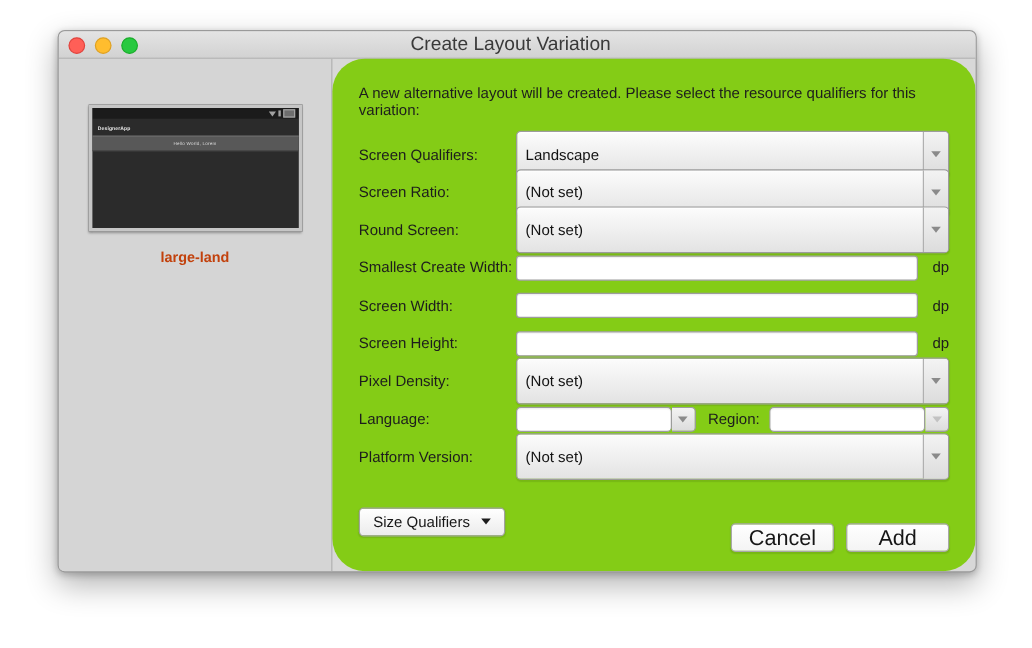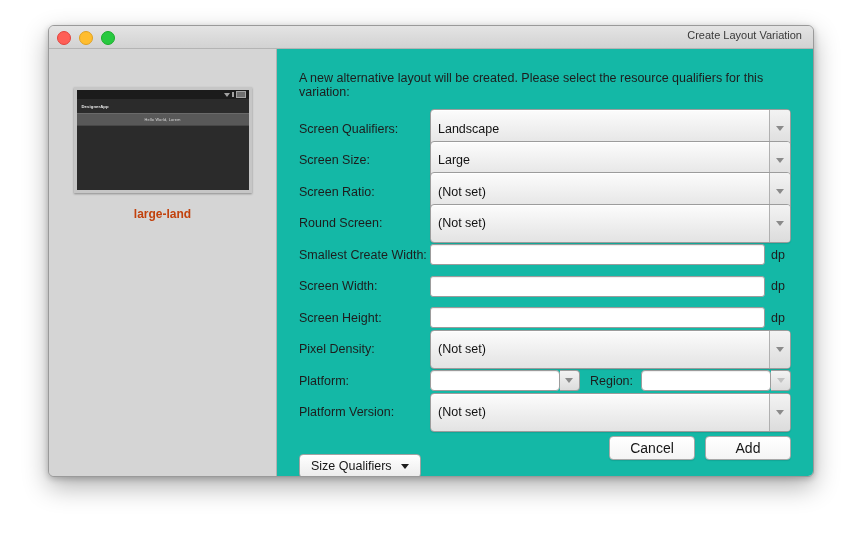--- a/index.html
+++ b/index.html
@@ -47,43 +47,44 @@
     width: 12px;
     height: 12px;
     border-radius: 50%;
   }
   .light.red    { background: #ff5f57; border: 1px solid #e0443e; }
   .light.yellow { background: #ffbd2e; border: 1px solid #dea123; }
   .light.green  { background: #28c940; border: 1px solid #1aad2b; }
   #window-title {
     position: absolute;
     left: 0; right: 11px; top: 3px;
-    text-align: right;
-    font-size: 11px;
+    text-align: center;
+    font-size: 16px;
     color: #3a3a3a;
   }
 
   
   #body-split {
     display: flex;
     height: 427px;
   }
   #left-pane {
     width: 228px;
     background: #d5d5d5;
     border-right: 1px solid #b2b2b2;
     padding-top: 38px;
     box-sizing: border-box;
   }
   #right-pane {
     flex: 1;
-    background: #14b8a6;
+    background: #84cc16;
     position: relative;
     padding: 22px 22px 16px 22px;
     box-sizing: border-box;
+    border-radius: 27px;
   }
 
   
   #preview-wrap {
     width: 178px;
     margin: 0 auto;
   }
   #device-preview {
     width: 178px;
     height: 106px;
@@ -252,21 +253,21 @@
     height: 21px;
     background: #ffffff;
     border: 1px solid #9c9c9c;
     border-radius: 3px;
     box-sizing: border-box;
     box-shadow: 0 1px 1px rgba(0,0,0,0.07) inset;
   }
   .unit {
     width: 26px;
     flex: none;
-    text-align: center;
+    text-align: right;
     font-size: 12.5px;
     color: #1d1d1d;
   }
   .inline-label {
     font-size: 12.5px;
     color: #1d1d1d;
     padding: 0 8px 0 10px;
     flex: none;
   }
 
@@ -300,21 +301,21 @@
     display: flex;
     gap: 10px;
   }
   .dlg-button {
     width: 84px;
     height: 22px;
     border: 1px solid #a8a8a8;
     border-radius: 4px;
     background: linear-gradient(to bottom, #ffffff 0%, #f4f4f4 100%);
     box-shadow: 0 1px 1px rgba(0,0,0,0.10);
-    font-size: 14px;
+    font-size: 18px;
     color: #161616;
     display: flex;
     align-items: center;
     justify-content: center;
   }
 </style>
 </head>
 <body>
 
 <div id="window">
@@ -358,29 +359,20 @@
         <div class="row-label">Screen Qualifiers:</div>
         <div class="combo">
           <div class="combo-value">Landscape</div>
           <div class="combo-arrow">
               <span class="tri-down"></span>
             </div>
         </div>
       </div>
 
       
-      <div class="form-row">
-        <div class="row-label">Screen Size:</div>
-        <div class="combo">
-          <div class="combo-value">Large</div>
-          <div class="combo-arrow">
-              <span class="tri-down"></span>
-            </div>
-        </div>
-      </div>
 
       
       <div class="form-row">
         <div class="row-label">Screen Ratio:</div>
         <div class="combo">
           <div class="combo-value">(Not set)</div>
           <div class="combo-arrow">
               <span class="tri-down"></span>
             </div>
         </div>
@@ -424,21 +416,21 @@
         <div class="combo">
           <div class="combo-value">(Not set)</div>
           <div class="combo-arrow">
               <span class="tri-down"></span>
             </div>
         </div>
       </div>
 
       
       <div class="form-row">
-        <div class="row-label">Platform:</div>
+        <div class="row-label">Language:</div>
         <div class="combo editable">
           <div class="edit-field"></div>
           <div class="combo-arrow">
               <span class="tri-down"></span>
             </div>
         </div>
         <div class="inline-label">Region:</div>
         <div class="combo editable">
           <div class="edit-field"></div>
           <div class="combo-arrow">

